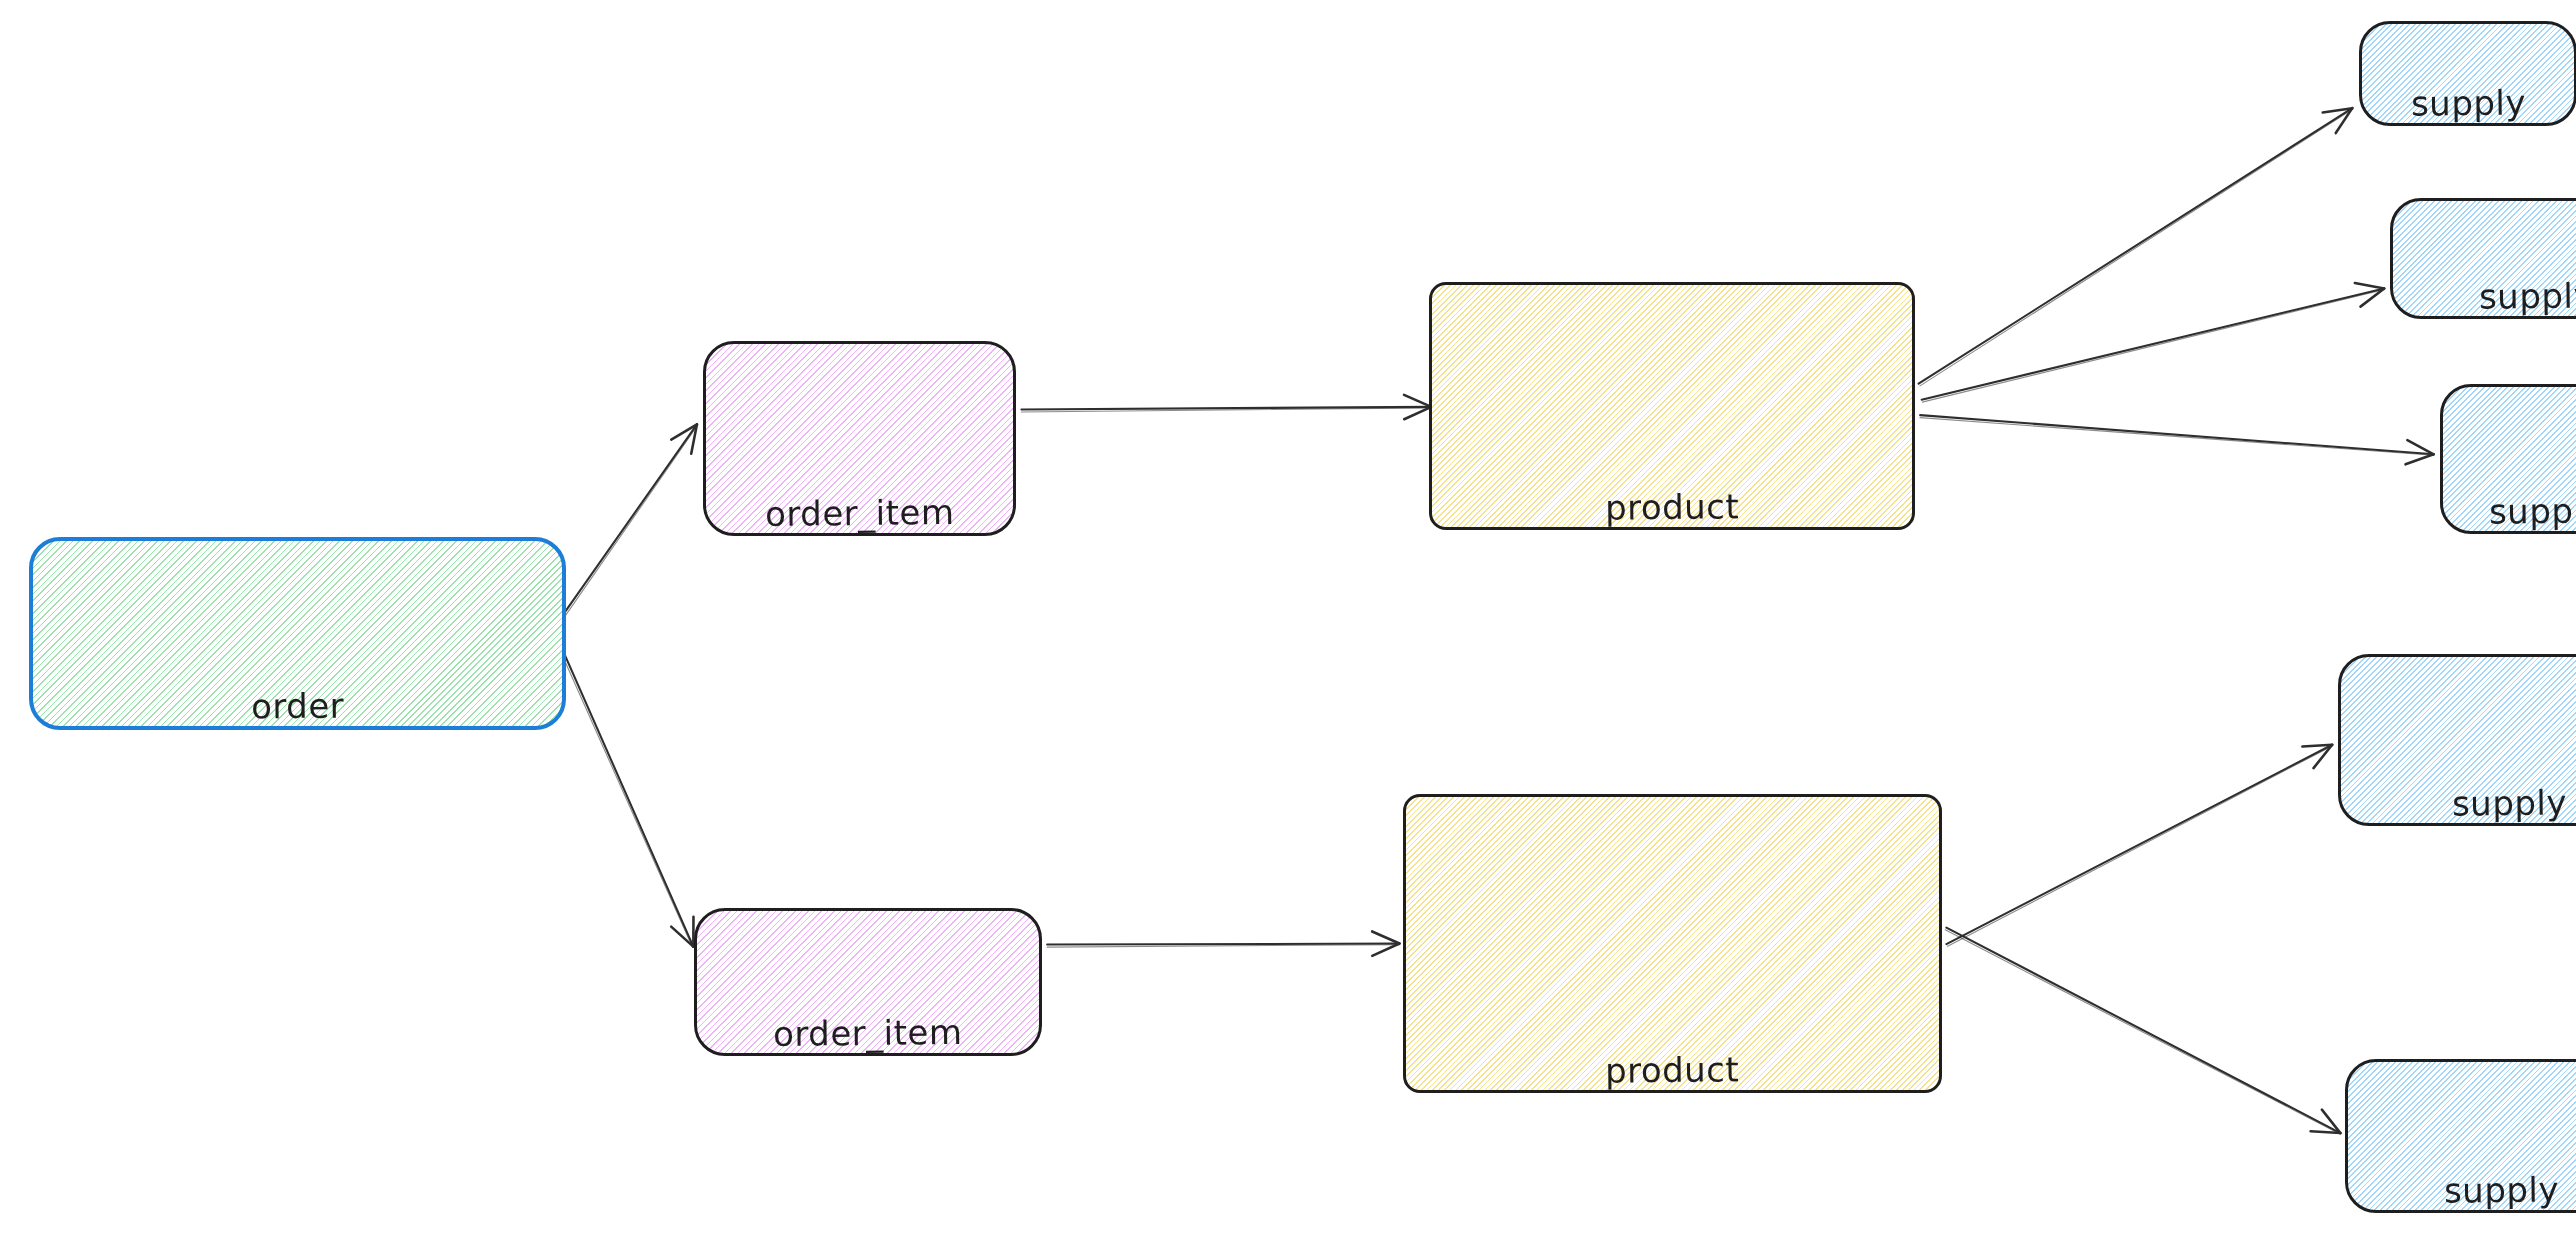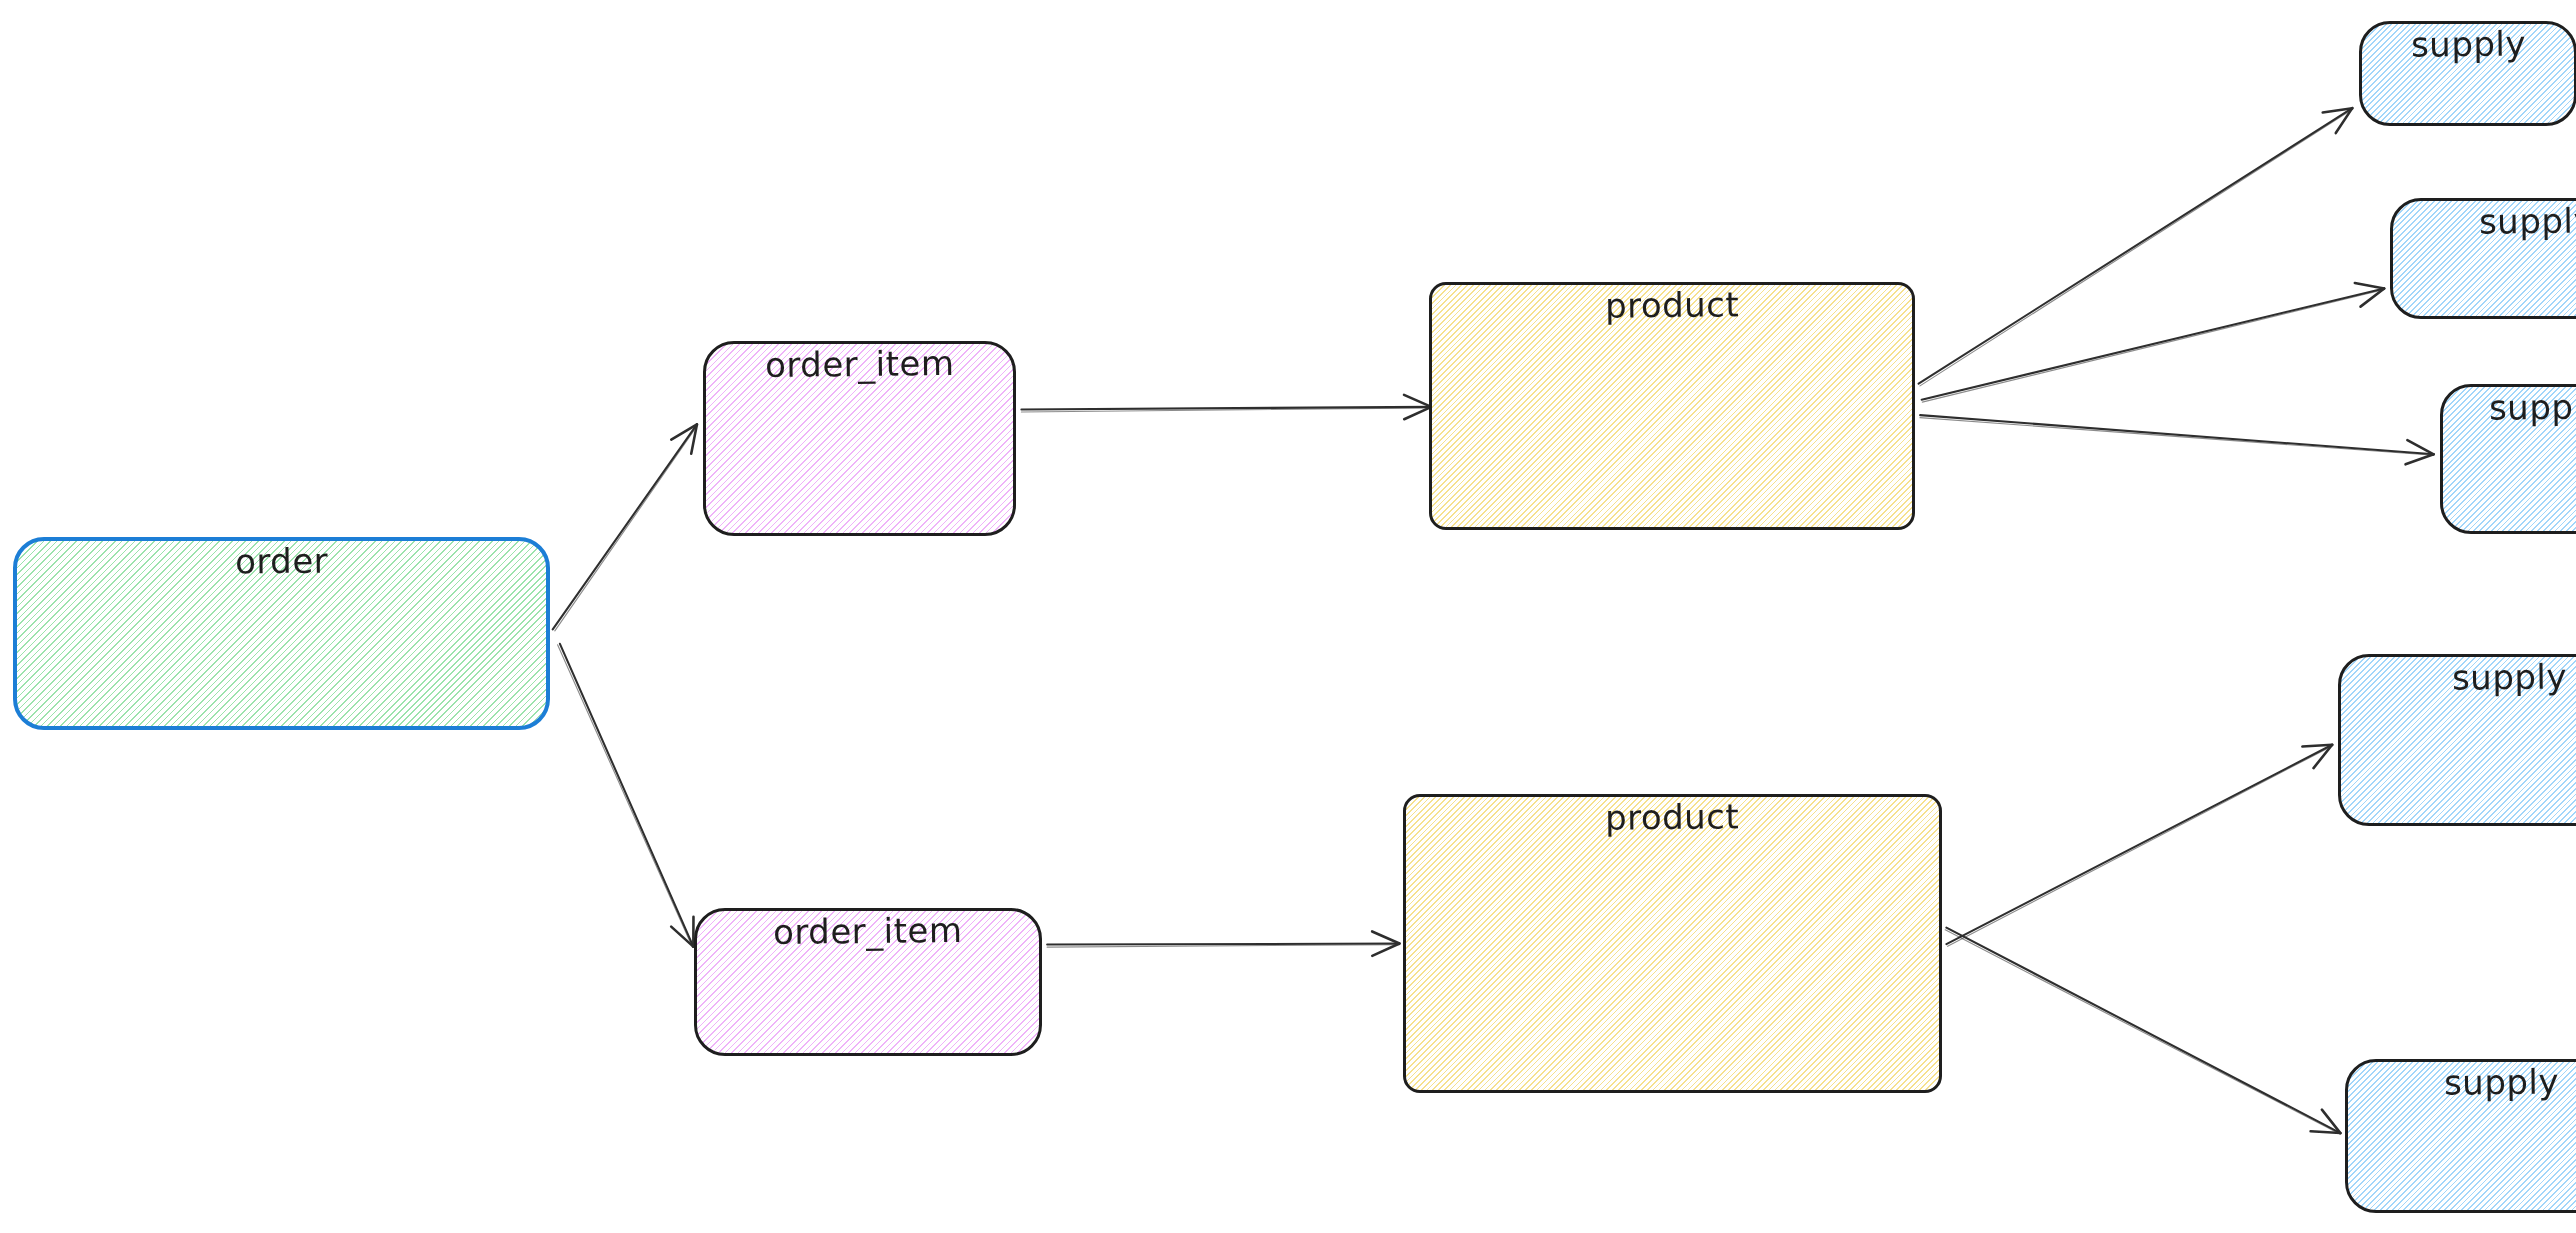--- a/index.html
+++ b/index.html
@@ -21,21 +21,21 @@
     position: absolute;
     left: 0; top: 0;
     width: 2700px;
     height: 1233px;
     pointer-events: none;
   }
   .node {
     position: absolute;
     box-sizing: border-box;
     display: flex;
-    align-items: flex-start;
+    align-items: flex-end;
     justify-content: center;
     border-style: solid;
     border-width: 3.1px;
     border-radius: 31px;
     background-color: #ffffff;
   }
   .node .label {
     color: #1e1e1e;
     font-size: 34px;
     letter-spacing: 0.5px;
@@ -118,21 +118,21 @@
         <line x1="4527" y1="1446" x2="4469.093896470709" y2="1449.298965603807" class="edge-line" stroke="#2e2e2e" stroke-width="5"></line>
         <line x1="4527" y1="1446" x2="4490.8063805447755" y2="1491.3213185016766" class="edge-line" stroke="#2e2e2e" stroke-width="5"></line>
       </g>
       <g>
         <line x1="3778" y1="1801" x2="4543" y2="2200" class="edge-line" stroke="#2e2e2e" stroke-width="4"></line>
         <line x1="3775.6877641334177" y1="1805.4332341802897" x2="4542.075105653367" y2="2201.773293672116" class="edge-line" stroke="#2e2e2e" stroke-width="2.2" stroke-opacity="0.55"></line>
         <line x1="4543" y1="2200" x2="4506.980854438534" y2="2154.539894929489" class="edge-line" stroke="#2e2e2e" stroke-width="5"></line>
         <line x1="4543" y1="2200" x2="4485.107004845246" y2="2196.4784787361687" class="edge-line" stroke="#2e2e2e" stroke-width="5"></line>
       </g>
     </svg>
-<div class="node fill-green border-blue" style="left: 13px; top: 537px; width: 537px; height: 193px;">
+<div class="node fill-green border-blue" style="left: 29px; top: 537px; width: 537px; height: 193px;">
       <span class="label" style="color: rgb(30, 30, 30);">order</span>
     </div>
     <div class="node fill-violet border-dark" style="left: 703px; top: 313px; width: 313px; height: 195px;">
       <span class="label" style="color: rgb(30, 30, 30);">order_item</span>
     </div>
     <div class="node fill-violet border-dark" style="left: 694px; top: 880px; width: 348px; height: 148px;">
       <span class="label" style="color: rgb(30, 30, 30);">order_item</span>
     </div>
     <div class="node fill-yellow border-dark" style="left: 1429px; top: 282px; width: 486px; height: 248px;">
       <span class="label" style="color: rgb(30, 30, 30);">product</span>

